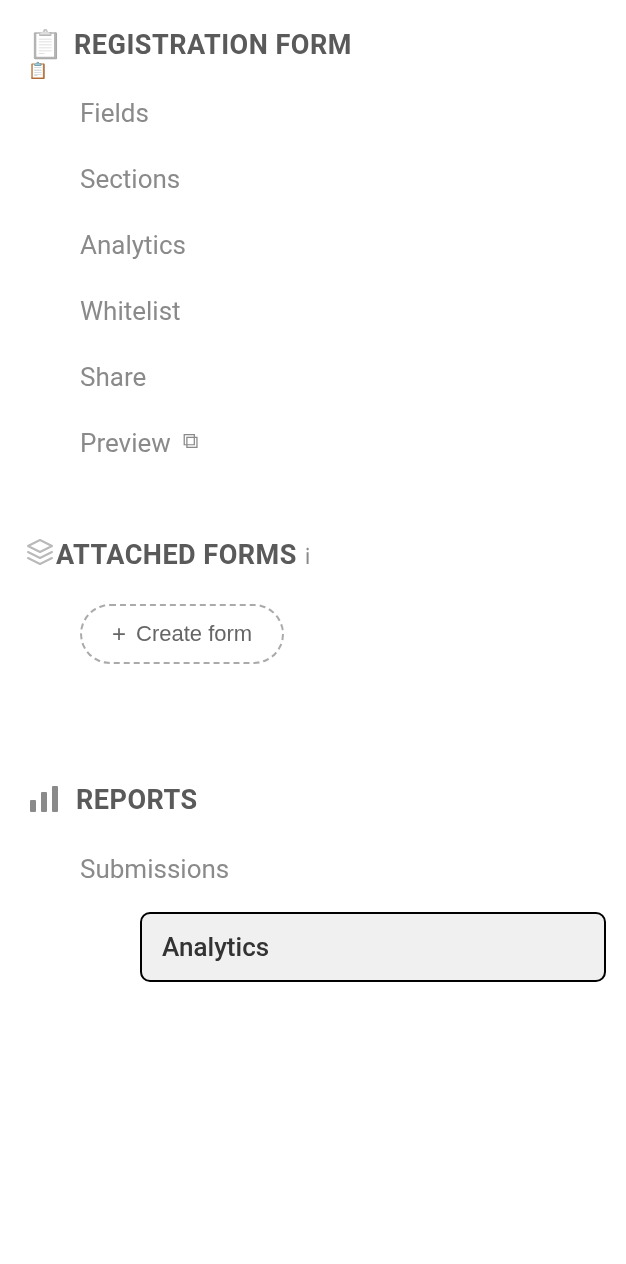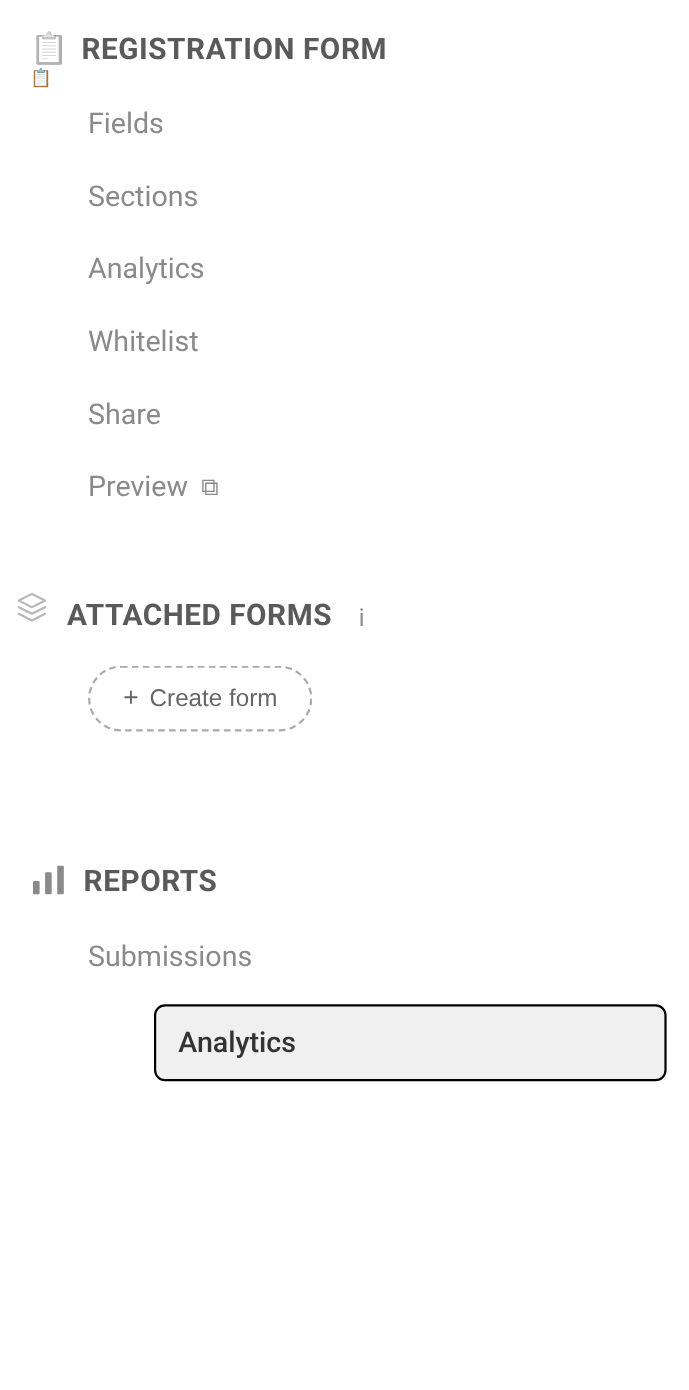--- a/index.html
+++ b/index.html
@@ -37,21 +37,20 @@
       letter-spacing: 0.5px;
       text-transform: uppercase;
     }
 
     .nav-items {
       padding: 0 0 0 80px;
     }
 
     .nav-item {
       display: flex;
-      align-items: center;
       padding: 18px 20px 18px 0;
       font-size: 26px;
       color: #8a8a8a;
       cursor: pointer;
       text-decoration: none;
       border-radius: 8px;
     }
 
     .nav-item-label {
       font-size: 26px;
@@ -64,23 +63,22 @@
       color: #8a8a8a;
     }
 
     .section-divider {
       height: 40px;
     }
 
     
     .attached-forms-header {
       display: flex;
-      align-items: flex-end;
-      padding: 20px 30px 20px 13px;
-      gap: 16px;
+      align-items: center;
+      padding: 20px 30px 20px 24px;
     }
 
     .create-form-btn {
       margin: 10px 0 10px 80px;
       display: inline-flex;
       align-items: center;
       gap: 10px;
       border: 2px dashed #aaa;
       border-radius: 50px;
       padding: 14px 30px;

